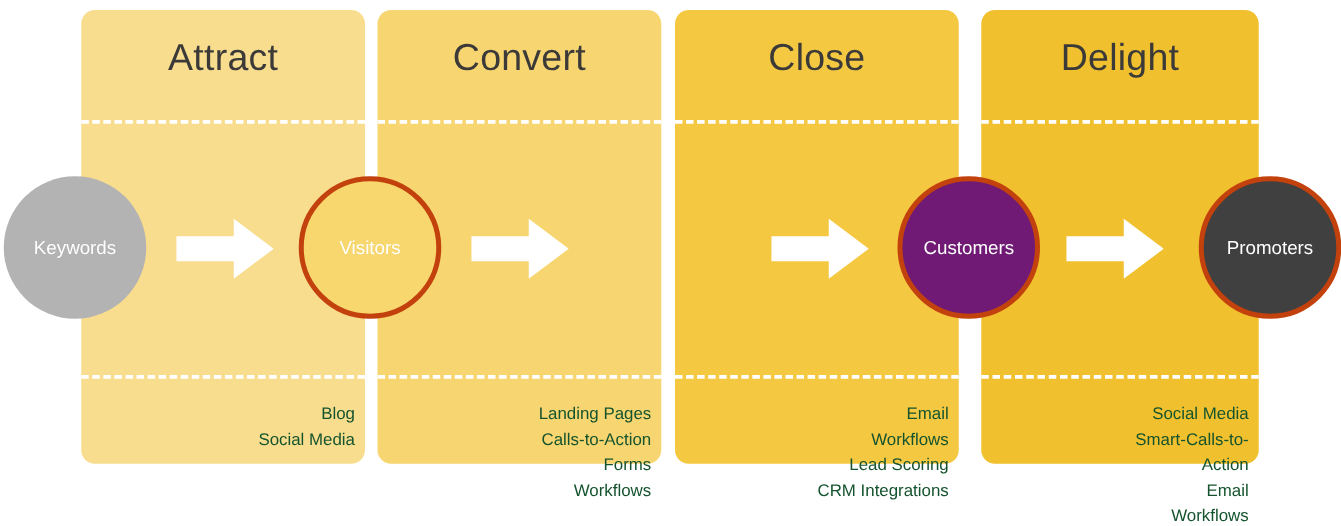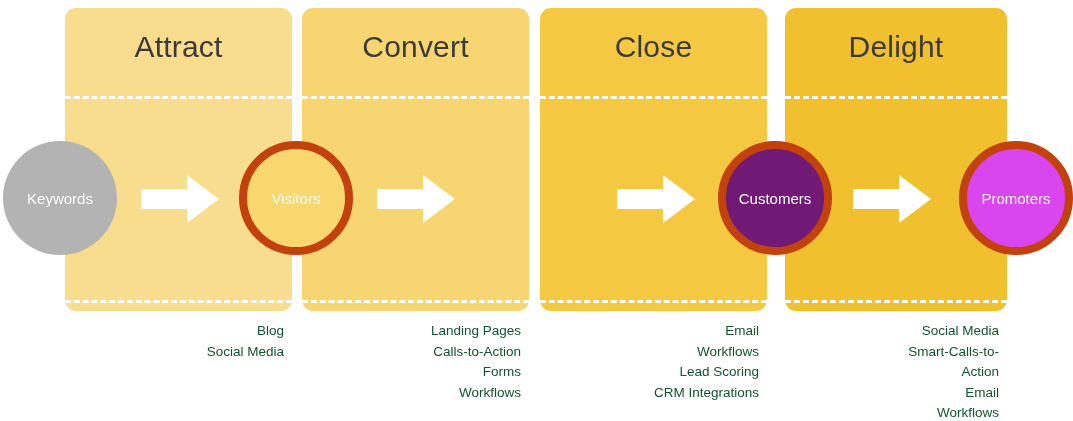--- a/index.html
+++ b/index.html
@@ -16,21 +16,21 @@
     width: 1073px;
     height: 421px;
     background: #ffffff;
     overflow: hidden;
   }
 
   
   .panel {
     position: absolute;
     top: 8px;
-    height: 303px;
+    height: 363px;
     border-radius: 11px;
     text-decoration: underline;
   }
   .panel-title {
     position: absolute;
     left: 0;
     right: 0;
     top: 22px;
     text-align: center;
     font-size: 30px;
@@ -74,21 +74,21 @@
     justify-content: center;
     box-sizing: border-box;
   }
   .circle span {
     font-size: 15px;
     color: #ffffff;
     line-height: 17px;
     white-space: nowrap;
     text-shadow: 0 0 1px rgba(0,0,0,0.06);
   }
-  .circle.ringed { border: 8px solid #c2410c; }
+  .circle.ringed { border: 4px solid #c2410c; }
 
   
   .arrow {
     position: absolute;
     width: 78px;
     height: 48px;
   }
   .arrow svg { display: block; width: 100%; height: 100%; }
 </style>
 </head>
@@ -170,17 +170,17 @@
 
   <div class="circle ringed" style="left:239px; top:141px; background:#F8D86E;">
     <span>Visitors</span>
   </div>
 
 
   <div class="circle ringed" style="left:718px; top:141px; background:#701a75;">
     <span>Customers</span>
   </div>
 
-  <div class="circle ringed" style="left:959px; top:141px; background:#d946ef;">
+  <div class="circle ringed" style="left:959px; top:141px; background:#404040;">
     <span>Promoters</span>
   </div>
 
 </div>
 
 </body></html>

